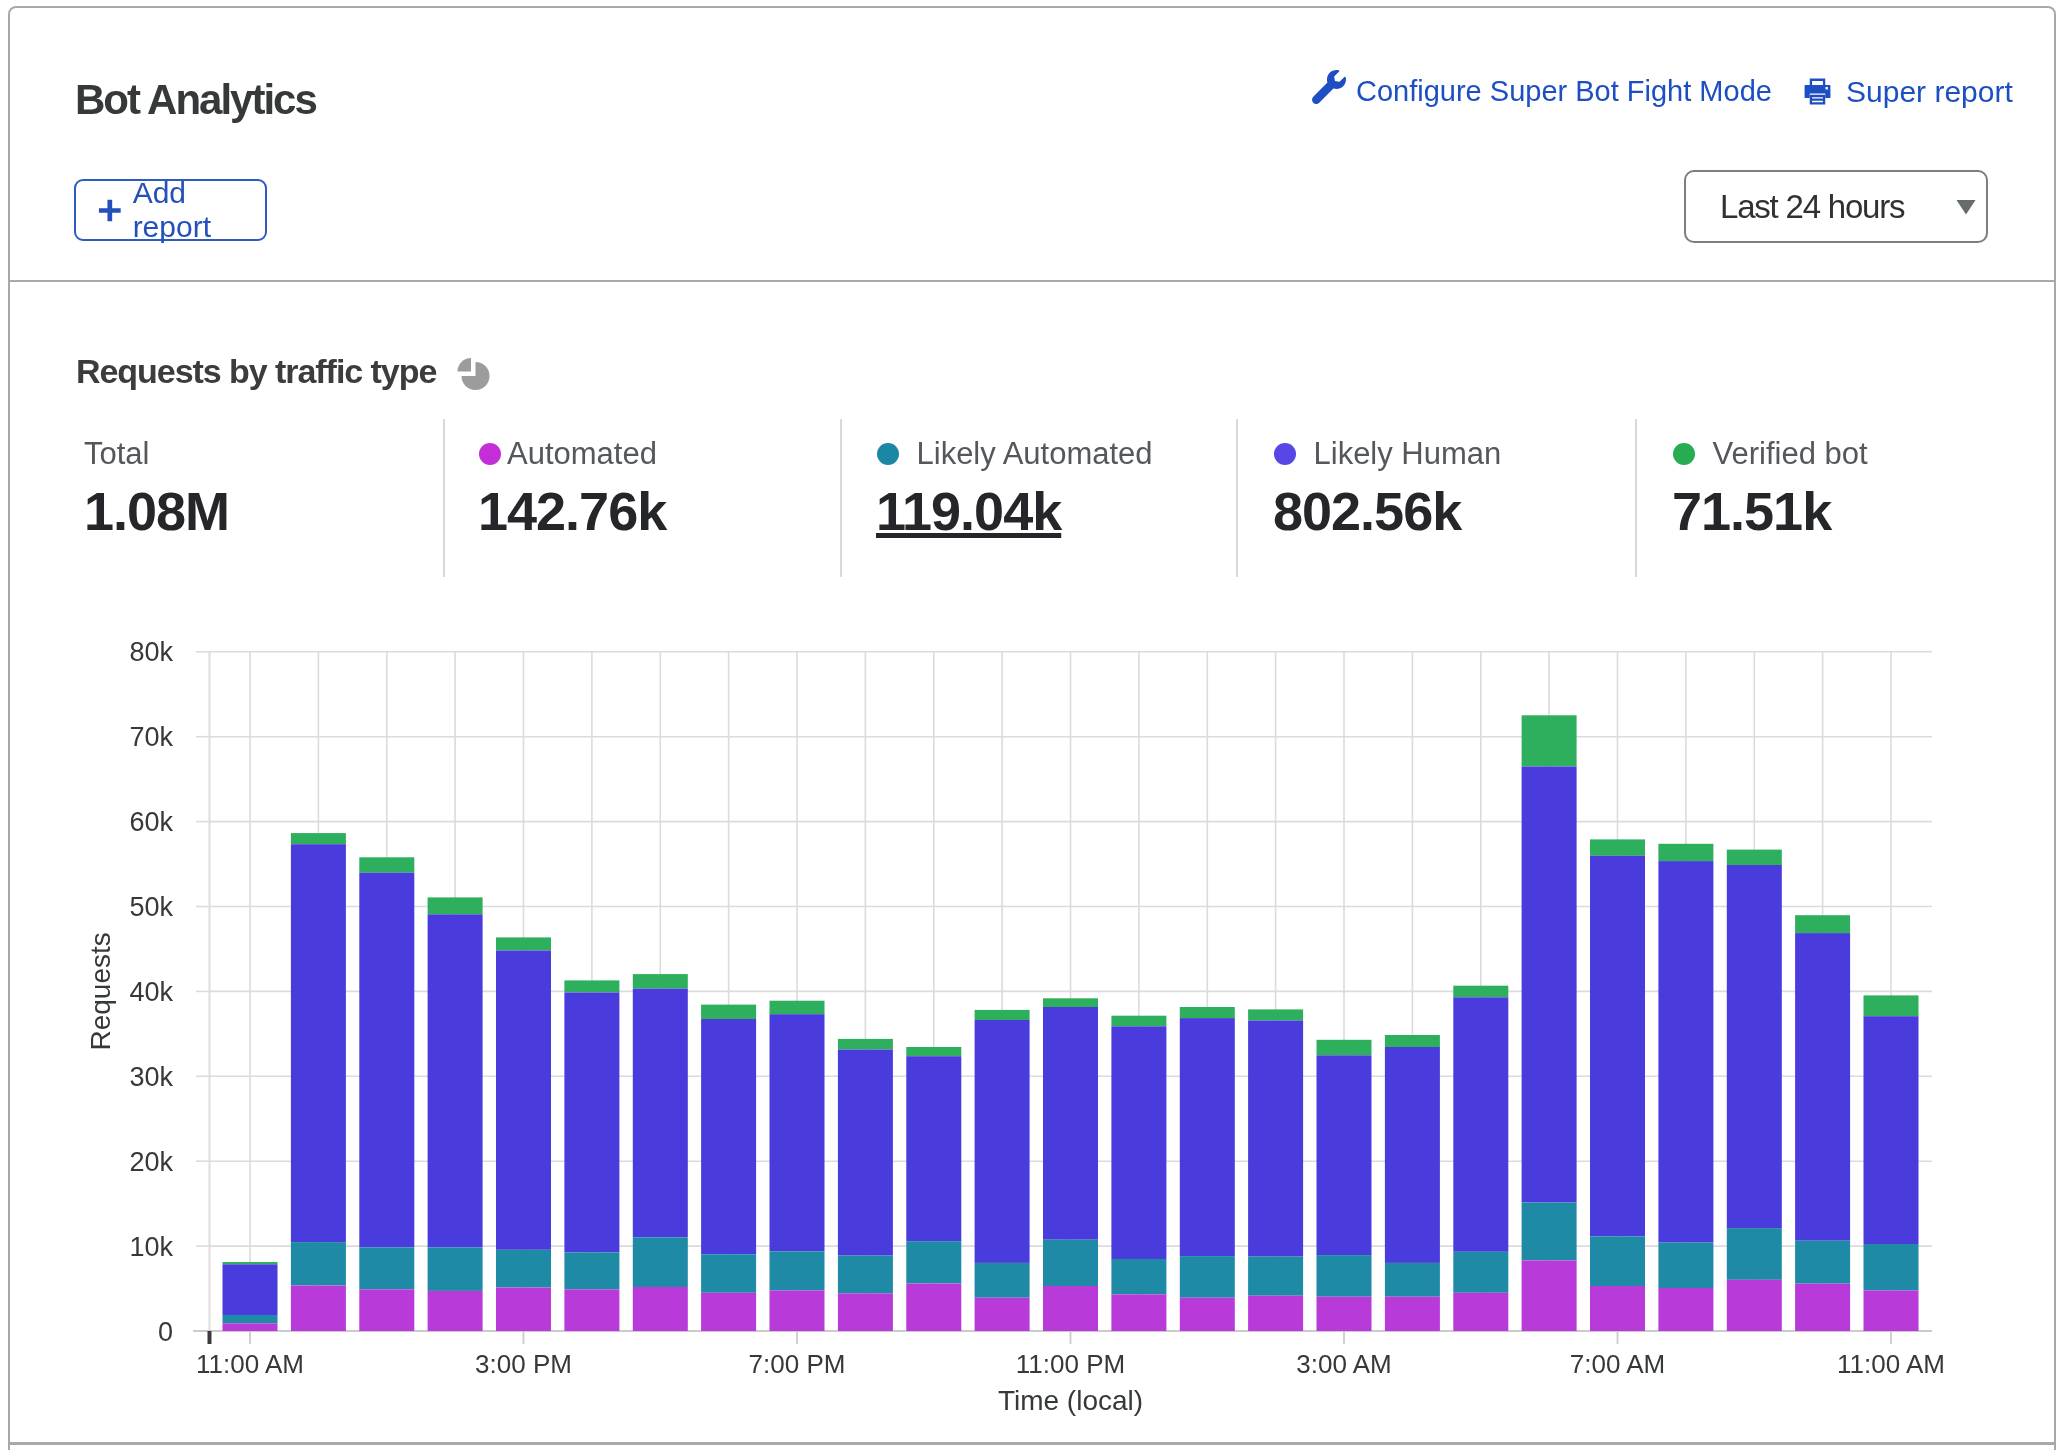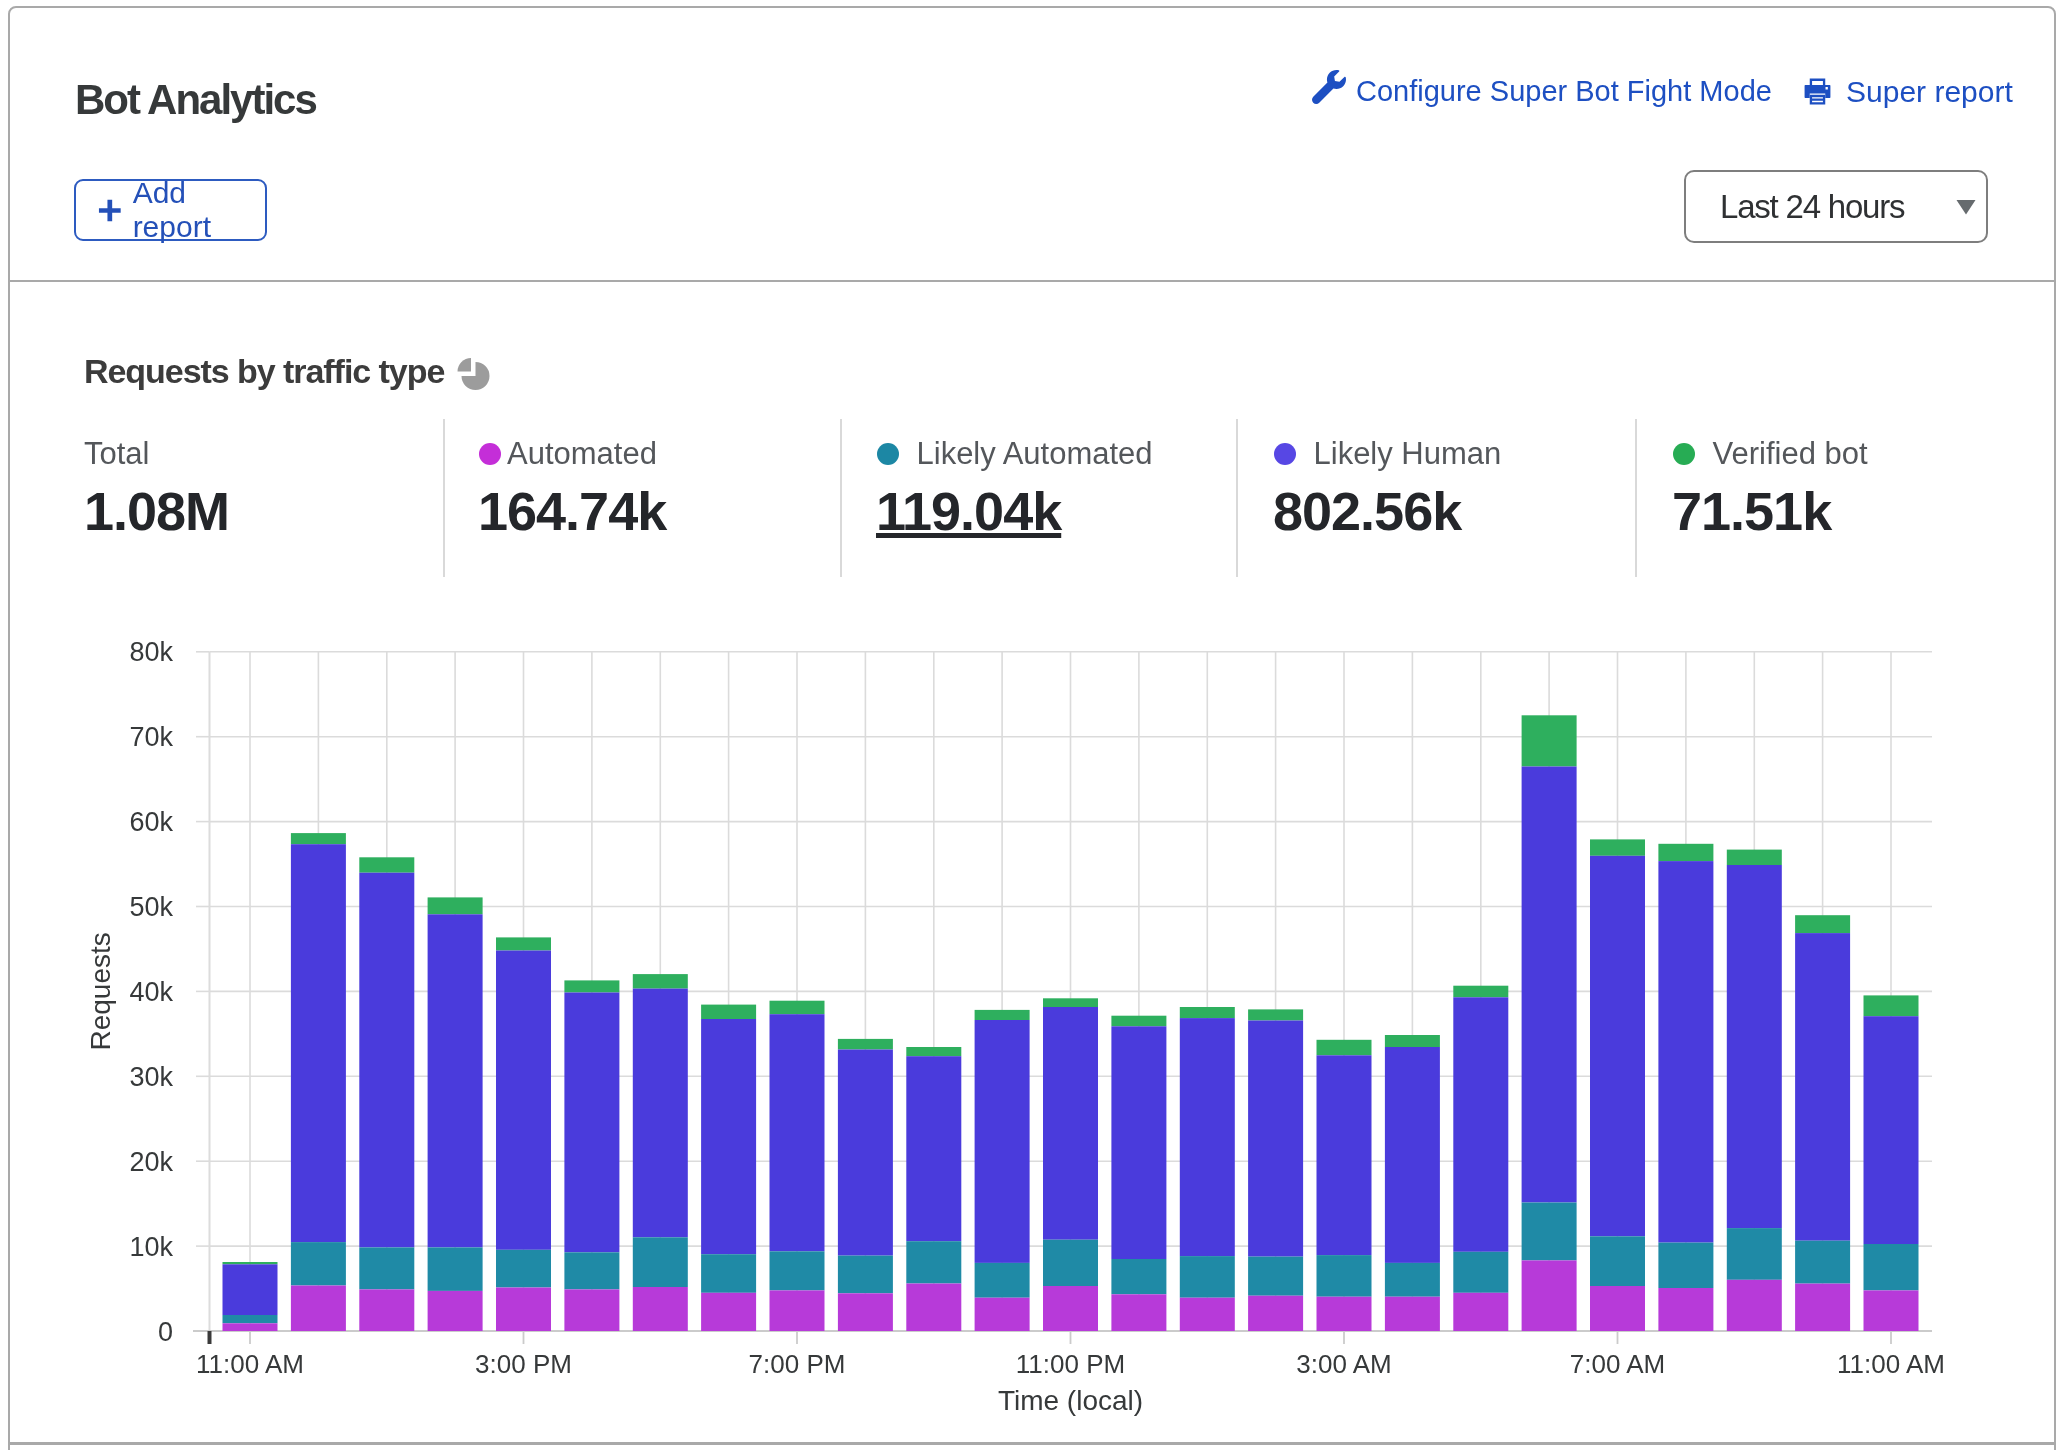--- a/index.html
+++ b/index.html
@@ -34,31 +34,31 @@
     <span style="margin-left:11px;color:#2450B8;font-size:30px;">Add report</span>
   </div>
 
   <div class="abs" style="left:1684px;top:170px;width:300px;height:69px;border:2px solid #7E7E7E;border-radius:10px;display:flex;align-items:center;">
     <span style="margin-left:34px;font-size:33px;letter-spacing:-1.2px;color:#2F3133;">Last 24 hours</span>
   </div>
   <svg width="20" height="16" viewBox="0 0 20 16" style="position:absolute;left:1956px;top:199px;">
     <path d="M0.5 1 L19.5 1 L10 15.5 Z" fill="#666B6E"></path>
   </svg>
 
-  <div class="abs" style="left:76px;top:354px;font-size:34px;font-weight:bold;letter-spacing:-1.05px;color:#3C3C3C;line-height:1;margin-left:8px;">Requests by traffic type</div>
+  <div class="abs" style="left:76px;top:354px;font-size:34px;font-weight:bold;letter-spacing:-1.05px;color:#3C3C3C;line-height:1;">Requests by traffic type</div>
   <svg width="2062" height="1450" viewBox="0 0 2062 1450" style="position:absolute;left:0;top:0;">
 <path d="M 475.5 362.0 A 14 14 0 1 1 461.5 376.0 L 475.5 376.0 Z" fill="#9C9C9C"></path>
 <path d="M 471.0 371.5 L 471.0 358.0 A 13.5 13.5 0 0 0 457.5 371.5 Z" fill="#9C9C9C"></path>
 </svg>
 
   <div style="position:absolute;left:84px;top:436px;font-size:31px;color:#54575B;">Total</div>
 <div style="position:absolute;left:84px;top:480px;font-size:54px;font-weight:bold;letter-spacing:-1px;color:#24262A;">1.08M</div>
 <div style="position:absolute;left:478.5px;top:442.5px;width:22px;height:22px;border-radius:50%;background:#C42ED8;"></div>
 <div style="position:absolute;left:507px;top:436px;font-size:31px;color:#54575B;">Automated</div>
-<div style="position:absolute;left:478px;top:480px;font-size:54px;font-weight:bold;letter-spacing:-1px;color:#24262A;">164.74k</div>
+<div style="position:absolute;left:478px;top:480px;font-size:54px;font-weight:bold;letter-spacing:-1px;color:#24262A;">142.76k</div>
 <div style="position:absolute;left:876.5px;top:442.5px;width:22px;height:22px;border-radius:50%;background:#1C87A4;"></div>
 <div style="position:absolute;left:916.5px;top:436px;font-size:31px;color:#54575B;">Likely Automated</div>
 <div style="position:absolute;left:876px;top:480px;font-size:54px;font-weight:bold;letter-spacing:-1px;color:#24262A;text-decoration:underline;">119.04k</div>
 <div style="position:absolute;left:1273.5px;top:442.5px;width:22px;height:22px;border-radius:50%;background:#5747E4;"></div>
 <div style="position:absolute;left:1313.5px;top:436px;font-size:31px;color:#54575B;">Likely Human</div>
 <div style="position:absolute;left:1273px;top:480px;font-size:54px;font-weight:bold;letter-spacing:-1px;color:#24262A;">802.56k</div>
 <div style="position:absolute;left:1672.5px;top:442.5px;width:22px;height:22px;border-radius:50%;background:#27AC54;"></div>
 <div style="position:absolute;left:1712.5px;top:436px;font-size:31px;color:#54575B;">Verified bot</div>
 <div style="position:absolute;left:1672px;top:480px;font-size:54px;font-weight:bold;letter-spacing:-1px;color:#24262A;">71.51k</div>
 <div style="position:absolute;left:443px;top:419px;width:2px;height:158px;background:#D9D9D9;"></div>

